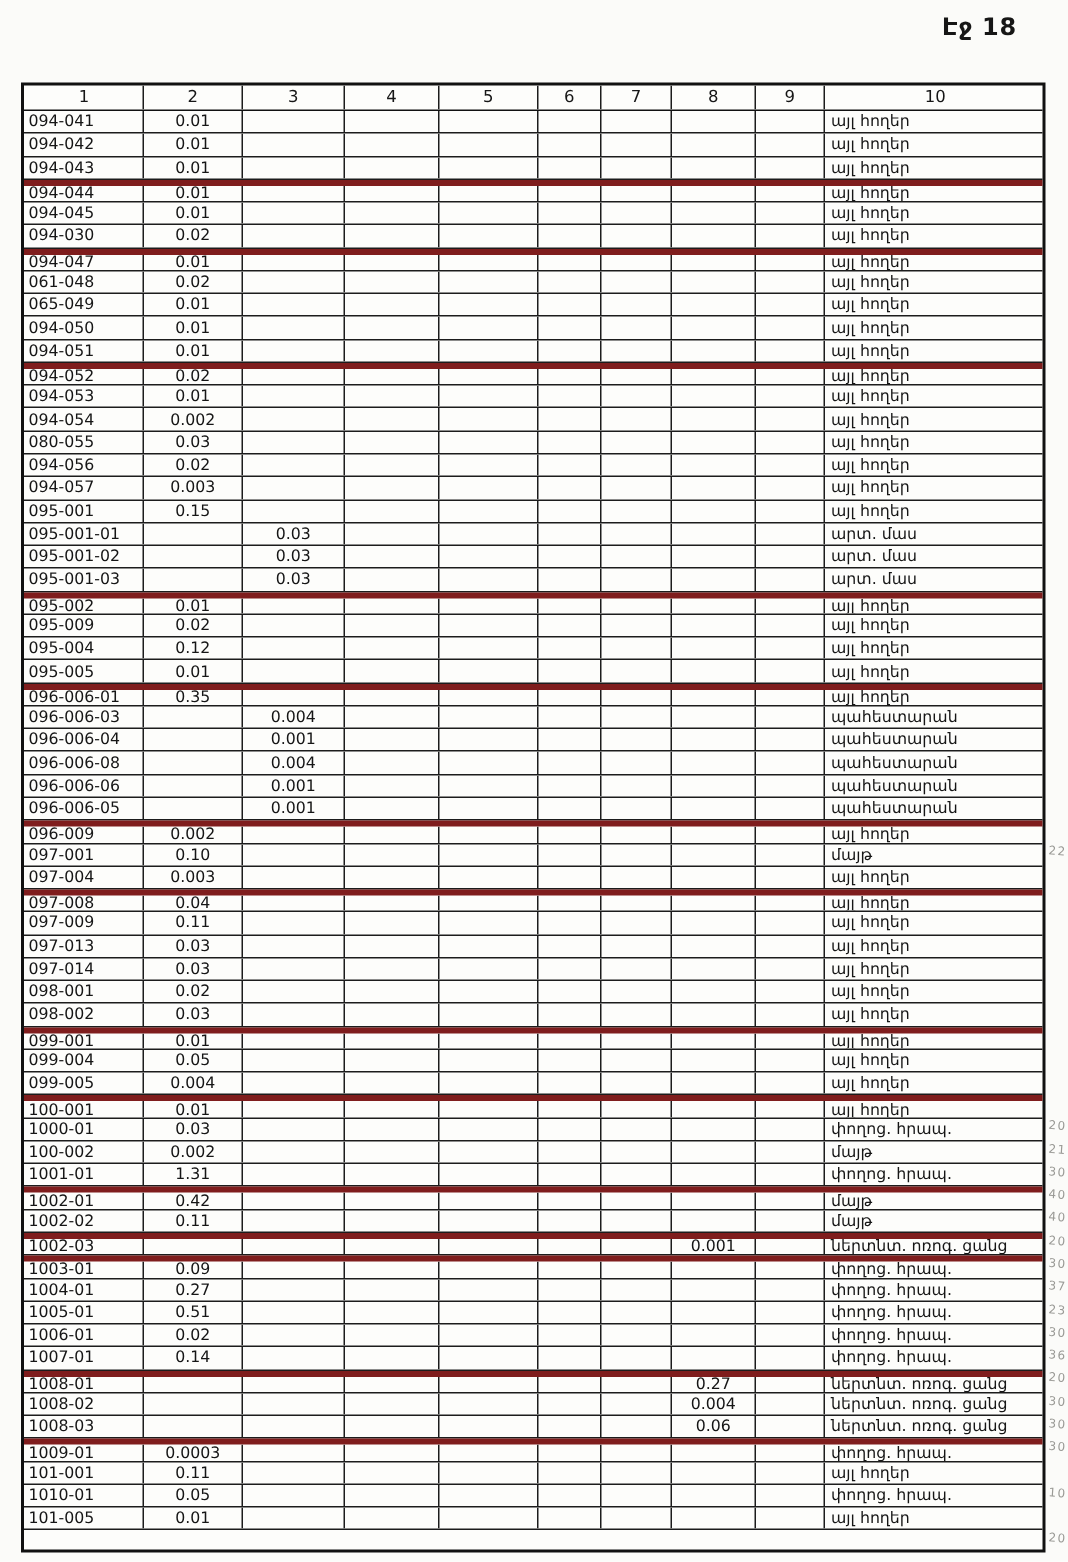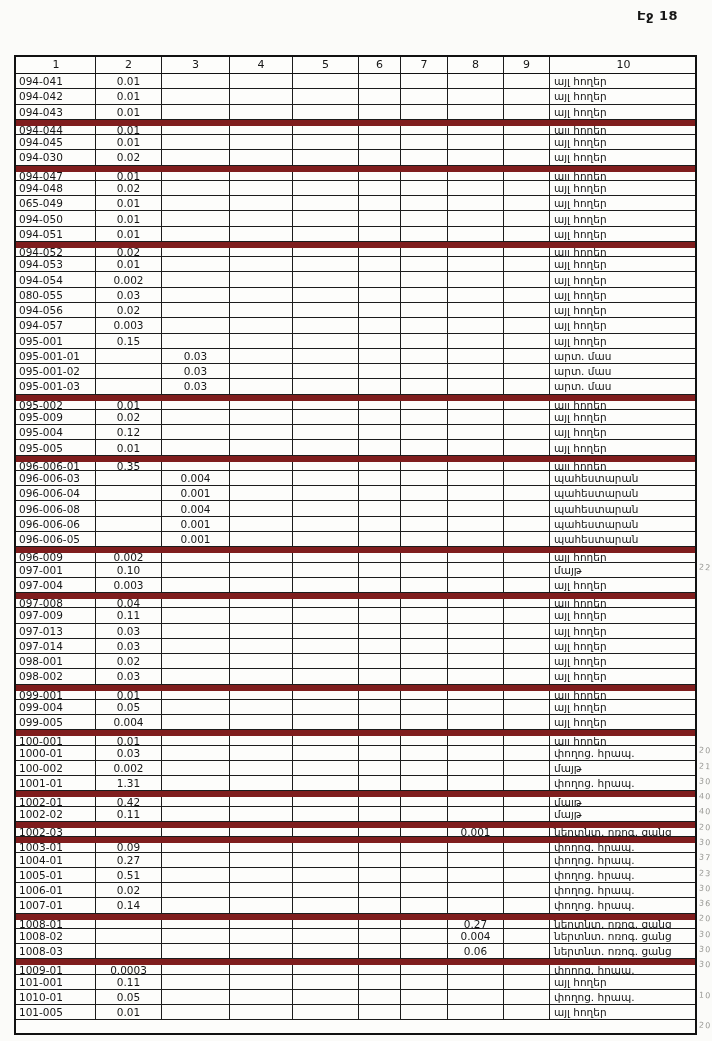--- a/index.html
+++ b/index.html
@@ -7,39 +7,39 @@
     width:712px;height:1041px;
     background:#fbfbf9;
     font-family:"DejaVu Sans",sans-serif;
     color:#161616;
     position:relative;
     overflow:hidden;
   }
   .page{position:absolute;inset:0;}
   .page-label{
     position:absolute;top:8px;right:34px;
-    font-size:13px;font-weight:bold;letter-spacing:.5px;
+    font-size:16px;font-weight:bold;letter-spacing:.5px;
   }
   .table{
     position:absolute;left:14px;top:55px;width:683px;height:980px;
     border:2px solid #111;
     box-sizing:border-box;
     display:flex;flex-direction:column;
     background:#fdfdfb;
   }
   .row{
     display:grid;
     grid-template-columns:80px 66px 68px 63px 66px 42px 47px 56px 46px 1fr;
     height:15.28px;flex:0 0 auto;
     border-bottom:1px solid #1c1c1c;
     box-sizing:border-box;
     overflow:hidden;
   }
   .row.header{height:17px;border-bottom:1.5px solid #111;}
-  .row.thick{border-top:6px solid #7f1d1d;}
+  .row.thick{border-top:4px solid #7f1d1d;}
   .row:last-child{border-bottom:none;margin-top:23px;}
   .cell{
     border-right:1px solid #1c1c1c;
     box-sizing:border-box;
     font-size:10.5px;line-height:14px;
     white-space:nowrap;overflow:hidden;
     padding:0 2px;
     display:flex;align-items:center;
   }
   .cell:last-child{border-right:none;}
@@ -150,21 +150,21 @@
         <div class="cell c2"></div>
         <div class="cell c3"></div>
         <div class="cell c4"></div>
         <div class="cell c5"></div>
         <div class="cell c6"></div>
         <div class="cell c7"></div>
         <div class="cell c8"></div>
         <div class="cell c9">այլ հողեր</div>
       </div>
       <div class="row">
-        <div class="cell c0">094-048</div>
+        <div class="cell c0">061-048</div>
         <div class="cell c1">0.02</div>
         <div class="cell c2"></div>
         <div class="cell c3"></div>
         <div class="cell c4"></div>
         <div class="cell c5"></div>
         <div class="cell c6"></div>
         <div class="cell c7"></div>
         <div class="cell c8"></div>
         <div class="cell c9">այլ հողեր</div>
       </div>

